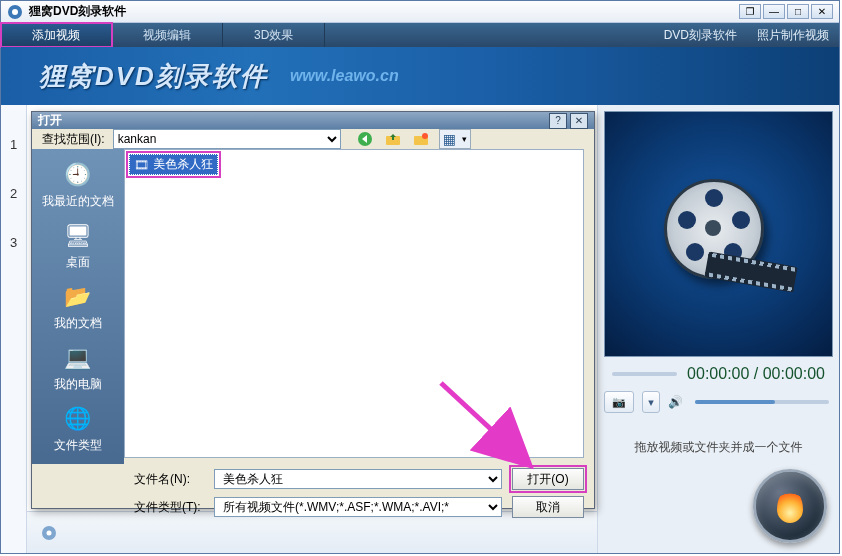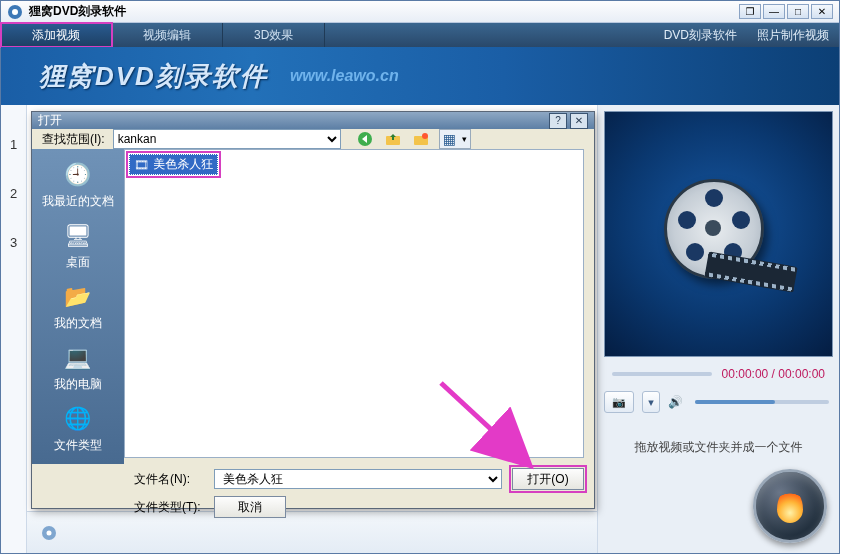--- a/index.html
+++ b/index.html
@@ -31,40 +31,40 @@
 .right-col { width: 242px; background: #e9eff6; border-left: 1px solid #cdd9e8; display: flex; flex-direction: column; }
 
 .preview { margin: 6px; height: 246px; background: radial-gradient(circle at 50% 45%, #1656a0 0%, #0a3870 55%, #041d42 100%); border: 1px solid #7d96b4; position: relative; display: flex; align-items: center; justify-content: center; }
 .reel { width: 110px; height: 110px; position: relative; }
 .reel-disc { width: 100px; height: 100px; border-radius: 50%; background: radial-gradient(circle,#e8ecef 0%,#c6ced6 60%,#9aa7b4 100%); border: 3px solid #2a3846; position: absolute; left: 0; top: 0; box-shadow: 4px 6px 10px rgba(0,0,0,.5); }
 .reel-hole { position: absolute; width: 18px; height: 18px; border-radius: 50%; background: #1a3863; }
 .film { position: absolute; width: 90px; height: 26px; background: #1b2735; border-radius: 3px; left: 42px; top: 80px; transform: rotate(10deg); }
 .film::before,.film::after { content:""; position:absolute; left:0; right:0; height:4px; background: repeating-linear-gradient(90deg,#1b2735 0 4px,#9db3c8 4px 8px); }
 .film::before { top:1px; } .film::after { bottom:1px; }
 
-.timebar { margin: 0 6px; height: 22px; display: flex; align-items: center; justify-content: flex-end; padding: 0 8px; font-size: 12px; color: #be185d; }
+.timebar { margin: 0 6px; height: 22px; display: flex; align-items: center; justify-content: flex-end; padding: 0 8px; font-size: 16px; color: #14532d; }
 .timebar .track { flex:1; height:4px; background:#bfcde0; margin-right:10px; border-radius:2px; }
 
 .controls { margin: 4px 6px; height: 26px; display: flex; align-items: center; gap: 8px; }
 .ctl-btn { width: 30px; height: 22px; border: 1px solid #aebfd4; background: linear-gradient(#fdfeff,#e3ebf5); border-radius: 3px; display:flex; align-items:center; justify-content:center; cursor:pointer; font-size:11px; color:#3a5a82; }
 .vol-track { flex:1; height:4px; background:#bfcde0; border-radius:2px; position:relative; margin: 0 4px; }
 .vol-track::after { content:""; position:absolute; left:0; width:60%; height:100%; background:#5b8fc7; border-radius:2px; }
 
 .hint { margin: 20px 10px 0; text-align: center; font-size: 12px; color: #444; }
 
 .burn { position: absolute; right: 12px; bottom: 10px; width: 74px; height: 74px; border-radius: 50%; background: radial-gradient(circle at 35% 30%, #6a7688, #22303e 70%); border: 3px solid #9aa8b8; box-shadow: inset 0 4px 10px rgba(255,255,255,.25), 0 3px 6px rgba(0,0,0,.4); display:flex; align-items:center; justify-content:center; cursor:pointer; }
 .flame { width: 26px; height: 34px; background: radial-gradient(circle at 50% 70%, #fff2a8 0%, #ffb638 40%, #ff6a18 70%, transparent 72%); border-radius: 50% 50% 50% 50% / 60% 60% 40% 40%; }
 
 .bottom-bar { position:absolute; left:0; right:0; bottom:0; height:42px; border-top:1px solid #cdd9e8; background:linear-gradient(#f3f7fb,#e4ecf5); display:flex; align-items:center; padding:0 14px; gap:16px; }
 .bb-btn { display:flex; align-items:center; gap:6px; color:#35567c; cursor:pointer; font-size:12px; }
 
 
 .dialog { position: absolute; left: 30px; top: 110px; width: 564px; height: 398px; background: #ece9d8; border: 1px solid #5a6778; box-shadow: 2px 3px 8px rgba(0,0,0,.35); display:flex; flex-direction:column; }
 .dlg-title { height: 22px; background: linear-gradient(#8ea8c4,#5d7fa5); color:#fff; display:flex; align-items:center; padding:0 6px; font-size:12px; }
-.dlg-title .t { flex:1; }
+.dlg-title .t { flex:1;font-weight:bold; }
 .dlg-tbtn { width:18px; height:16px; background:#d7e3ef; border:1px solid #3b5573; margin-left:3px; display:flex; align-items:center; justify-content:center; font-size:10px; color:#2a3d54; cursor:pointer; }
 
 .dlg-row1 { height: 30px; display:flex; align-items:center; padding: 0 10px; gap: 8px; }
 .dlg-row1 label { font-size:12px; }
 .dlg-row1 select { flex:0 0 228px; height:20px; font-size:12px; border:1px solid #7f9db9; background:#fff; }
 .nav-icons { display:flex; gap:8px; margin-left:6px; }
 .nav-ico { width:20px; height:20px; display:flex; align-items:center; justify-content:center; cursor:pointer; font-size:14px; }
 
 .dlg-body { flex:1; display:flex; }
 .places { width:92px; background: linear-gradient(#6f92b7,#486a90); display:flex; flex-direction:column; align-items:center; padding:10px 0; gap:10px; color:#fff; font-size:12px; }
@@ -238,20 +238,23 @@
     <div class="dlg-bottom">
       <div class="fb-row">
         <label>文件名(N):</label>
         <div class="combo">
             <select><option>美色杀人狂</option></select>
           </div>
         <button class="fb-btn primary">打开(O)</button>
       </div>
       <div class="fb-row">
         <label>文件类型(T):</label>
+        <div class="combo">
+            <select><option>所有视频文件(*.WMV;*.ASF;*.WMA;*.AVI;*</option></select>
+          </div>
         <button class="fb-btn">取消</button>
       </div>
     </div>
   </div>
 
   <div class="arrow">
     <svg width="120" height="110">
       <defs>
           <marker id="ah" markerWidth="12" markerHeight="12" refX="9" refY="6" orient="auto">
             <path d="M0,0 L12,6 L0,12 Z" fill="#e33ac7"></path>

